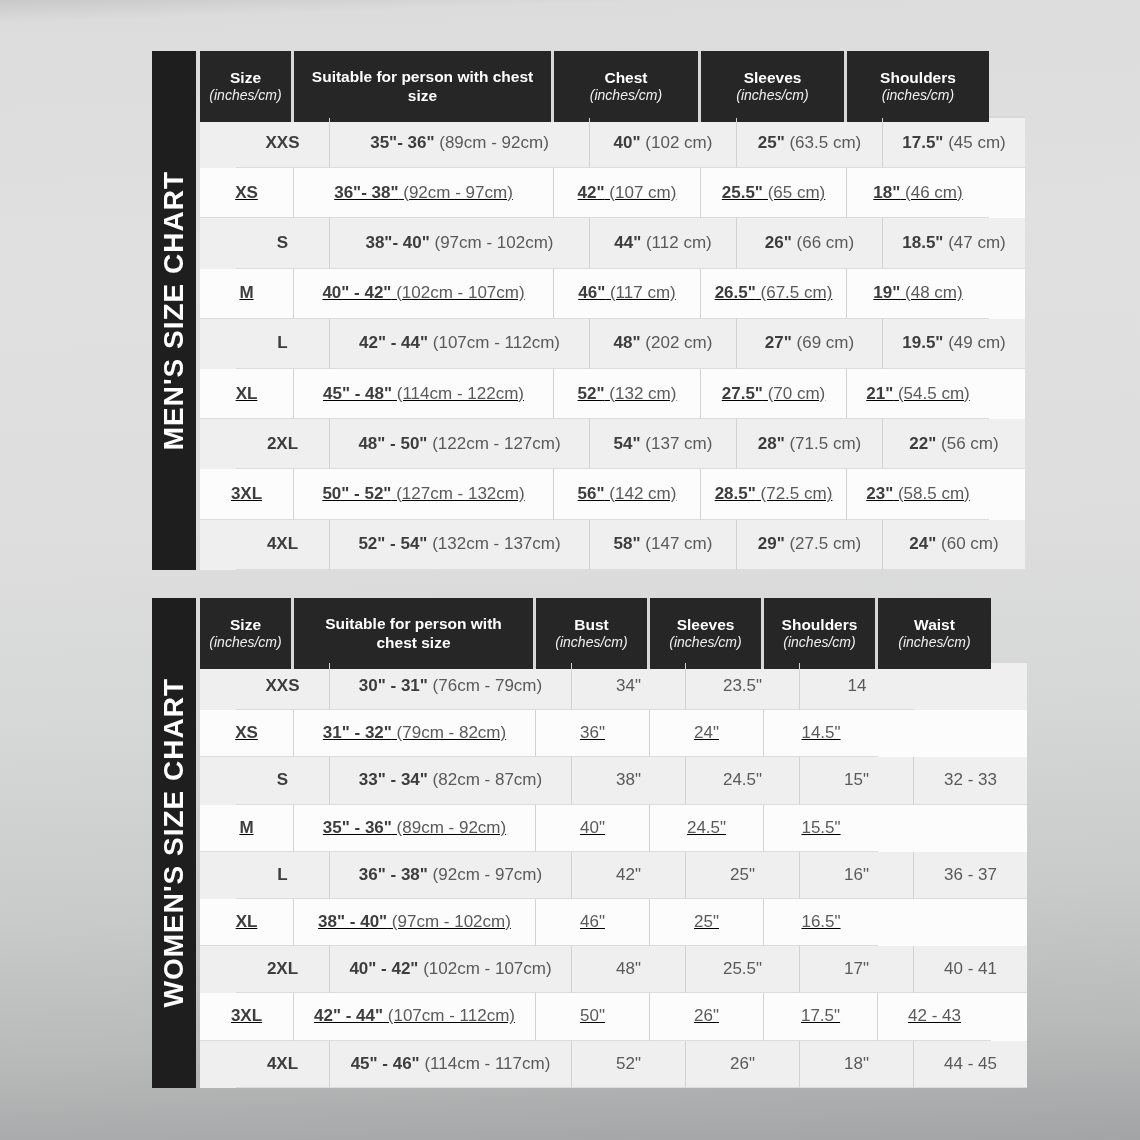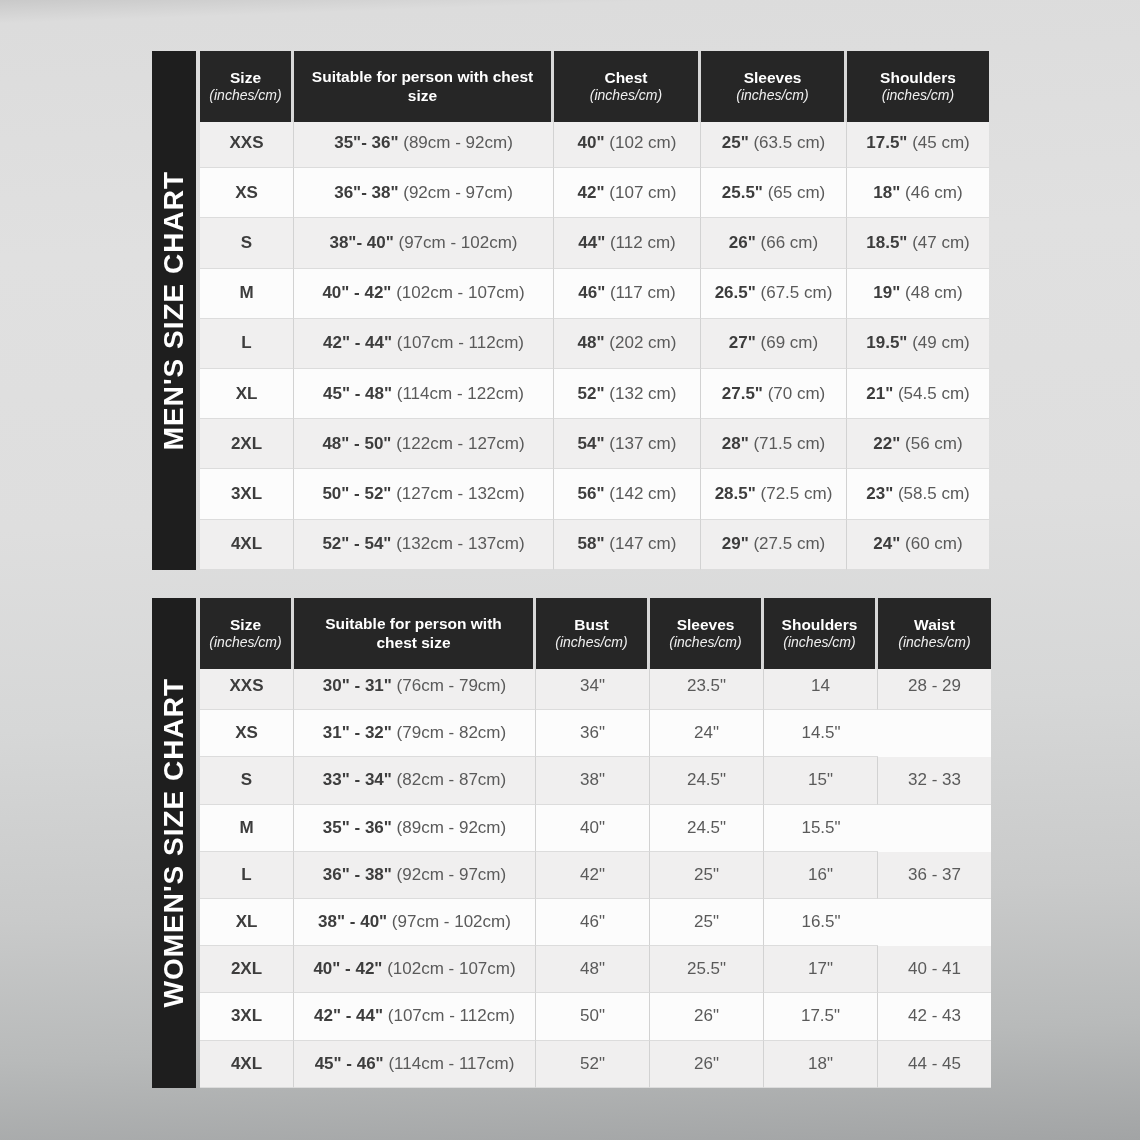--- a/index.html
+++ b/index.html
@@ -33,22 +33,22 @@
     box-sizing:border-box;line-height:1.25;
   }
   .th:last-child{border-right:none;}
   .th-title{font-weight:bold;font-size:15.5px;}
   .th-sub{font-weight:normal;font-size:14px;color:#f0f0f0;font-style:italic;}
   .th-sub:empty{display:none;}
   .body-rows{display:block;border-top:2px solid #d8d8d8;}
   .tr{display:grid;}
   .mens .tr{height:50.2px;}
   .womens .tr{height:47.2px;}
-  .tr.odd{background:#f0efef;}
-  .tr.even{background:#fcfcfc;}
+  .tr.odd{background:#f0efef;padding-left:36px;}
+  .tr.even{background:#fcfcfc;text-decoration:underline;}
   .td{
     display:flex;align-items:center;justify-content:center;text-align:center;
     border-right:1px solid #d2d2d2;border-bottom:1px solid #dcdcdc;
     box-sizing:border-box;font-size:17px;white-space:pre;
   }
   .td:last-child{border-right:none;}
   .cell-bold{font-weight:bold;color:#3d3d3d;}
   .cell-reg{font-weight:normal;color:#5a5a5a;}
 </style>
 </head>
@@ -180,21 +180,20 @@
             <span class="th-sub">(inches/cm)</span>
           </div>
         </div>
       <div class="body-rows">
           <div class="tr odd">
             <div class="td"><span class="cell-bold">XXS</span></div>
             <div class="td"><span class="cell-bold">30" - 31"</span><span class="cell-reg"> (76cm - 79cm)</span></div>
             <div class="td"><span class="cell-bold"></span><span class="cell-reg">34"</span></div>
             <div class="td"><span class="cell-bold"></span><span class="cell-reg">23.5"</span></div>
             <div class="td"><span class="cell-bold"></span><span class="cell-reg">14</span></div>
-            <div class="td"><span class="cell-bold"></span><span class="cell-reg">28 - 29</span></div>
           </div>
           <div class="tr even">
             <div class="td"><span class="cell-bold">XS</span></div>
             <div class="td"><span class="cell-bold">31" - 32"</span><span class="cell-reg"> (79cm - 82cm)</span></div>
             <div class="td"><span class="cell-bold"></span><span class="cell-reg">36"</span></div>
             <div class="td"><span class="cell-bold"></span><span class="cell-reg">24"</span></div>
             <div class="td"><span class="cell-bold"></span><span class="cell-reg">14.5"</span></div>
           </div>
           <div class="tr odd">
             <div class="td"><span class="cell-bold">S</span></div>

